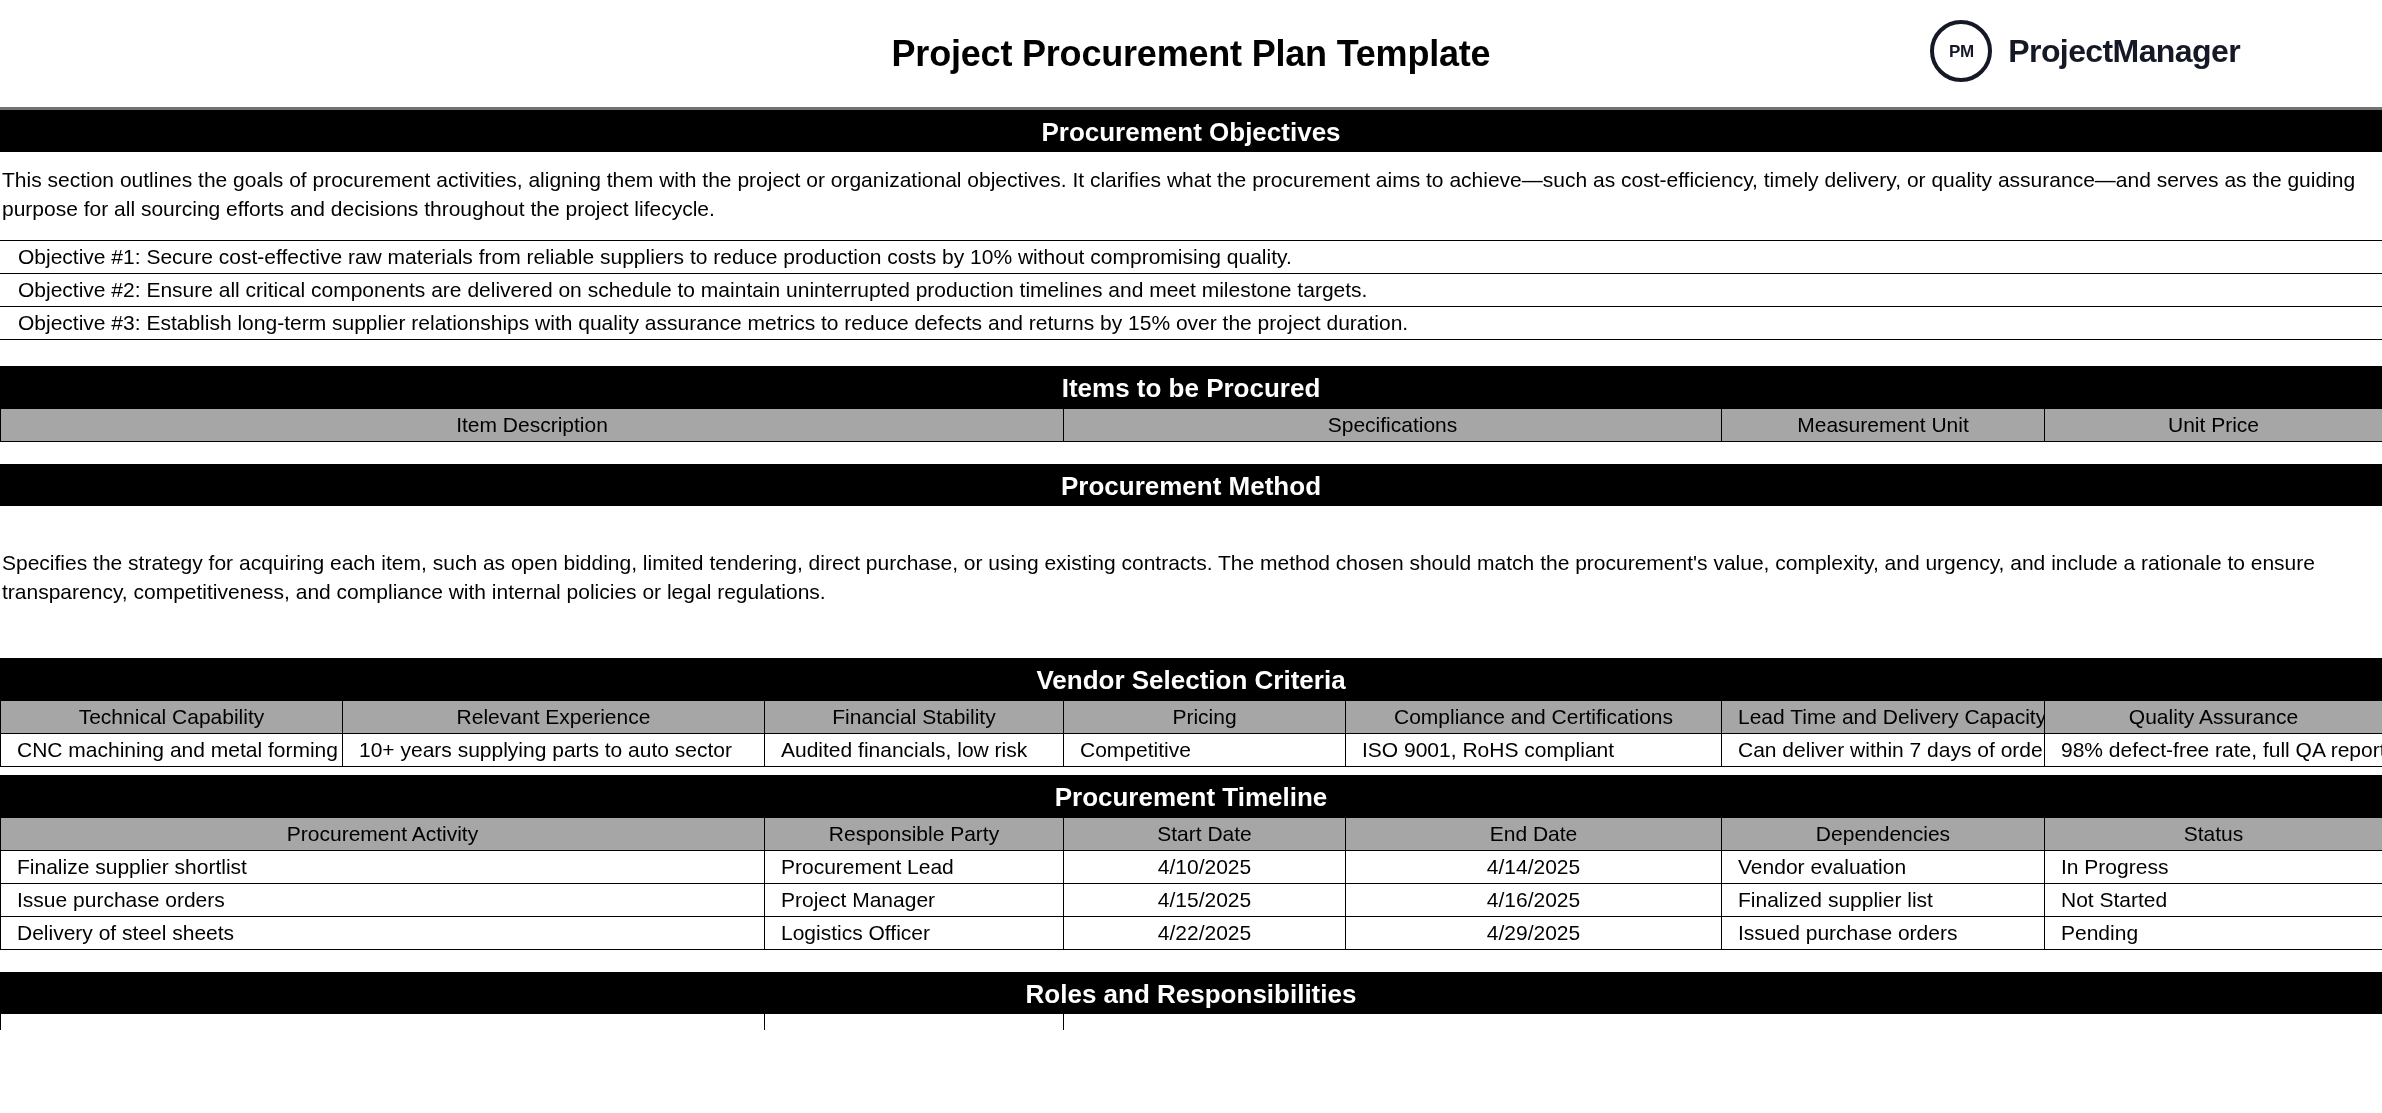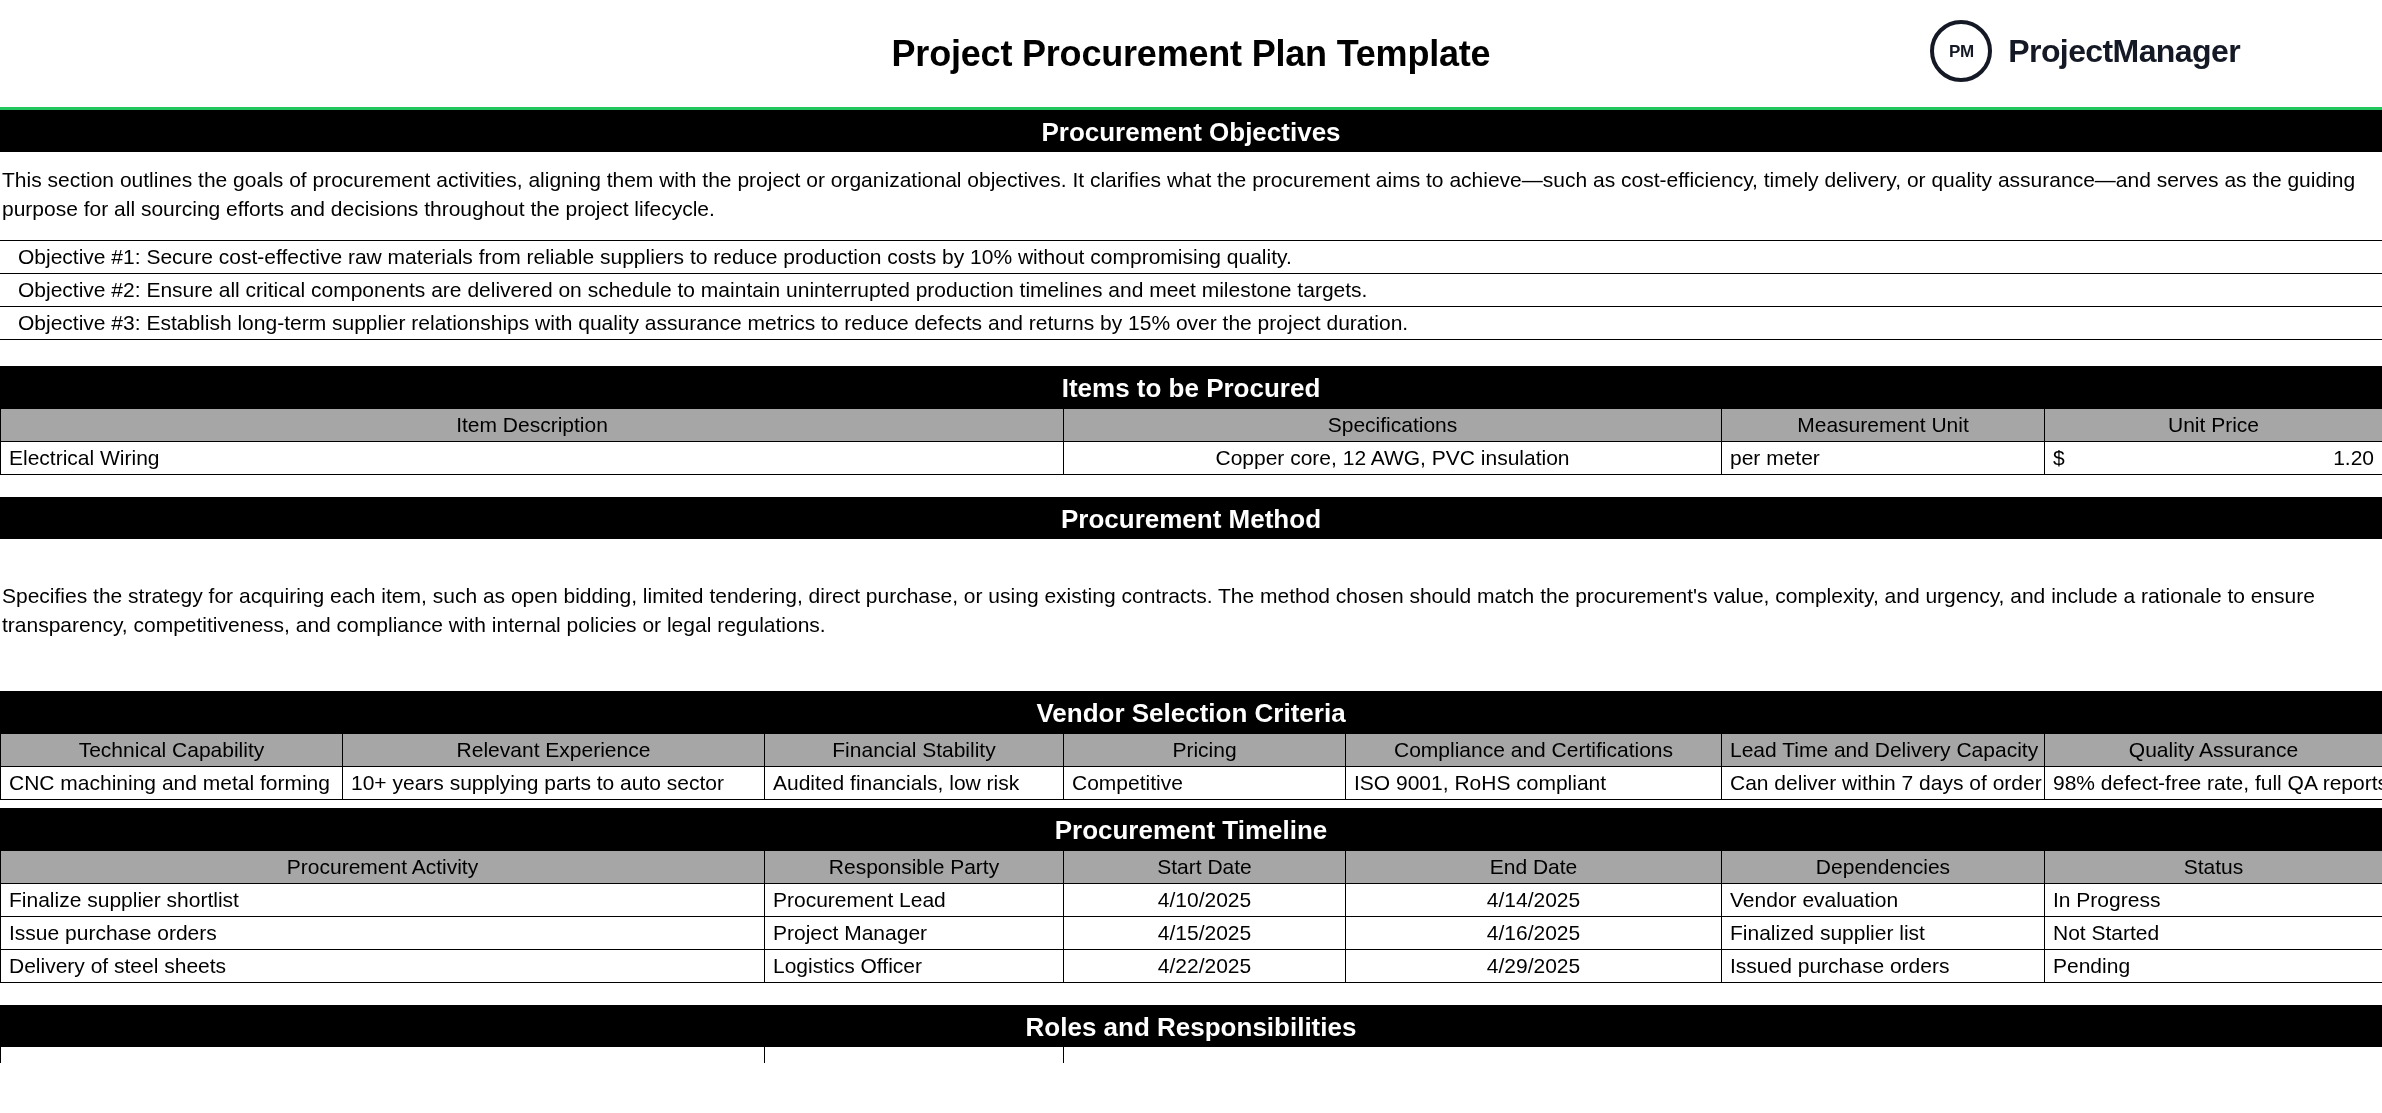--- a/index.html
+++ b/index.html
@@ -15,21 +15,21 @@
     overflow: hidden;
     font-family: "Liberation Sans", "DejaVu Sans", sans-serif;
     color: #000000;
     -webkit-font-smoothing: antialiased;
   }
 
   
   .doc-header {
     position: relative;
     height: 110px;
-    border-bottom: 3px solid #22c55e;
+    border-bottom: 3px solid #737373;
   }
   .doc-title {
     position: absolute;
     left: 0; right: 0;
     top: 33px;
     text-align: center;
     font-size: 36px;
     font-weight: 700;
     letter-spacing: -0.2px;
     white-space: nowrap;
@@ -92,21 +92,21 @@
 
   
   .tbl {
     width: 100%;
     border-collapse: collapse;
     table-layout: fixed;
     font-size: 21px;
   }
   .tbl th, .tbl td {
     border: 1px solid #000000;
-    padding: 4px 8px;
+    padding: 4px 16px;
     vertical-align: middle;
     overflow: hidden;
     white-space: nowrap;
     height: 30px;
   }
   .tbl thead th {
     background: #a6a6a6;
     font-weight: 400;
     text-align: center;
     height: 32px;
@@ -183,31 +183,20 @@
   </colgroup>
   <thead>
     <tr>
       <th>Item Description</th>
       <th>Specifications</th>
       <th>Measurement Unit</th>
       <th>Unit Price</th>
     </tr>
   </thead>
   <tbody>
-    <tr>
-      <td>Electrical Wiring</td>
-      <td class="c-center">Copper core, 12 AWG, PVC insulation</td>
-      <td>per meter</td>
-      <td>
-        <div style="display:flex;justify-content:space-between;">
-          <span>$</span>
-          <span>1.20</span>
-        </div>
-      </td>
-    </tr>
   </tbody>
 </table>
 
 <div class="gap-22"></div>
 
 <div class="band">Procurement Method</div>
 <div class="para para-method">Specifies the strategy for acquiring each item, such as open bidding, limited tendering, direct purchase, or using existing contracts. The method chosen should match the procurement's value, complexity, and urgency, and include a rationale to ensure transparency, competitiveness, and compliance with internal policies or legal regulations.</div>
 
 <div class="gap-14"></div>
 

